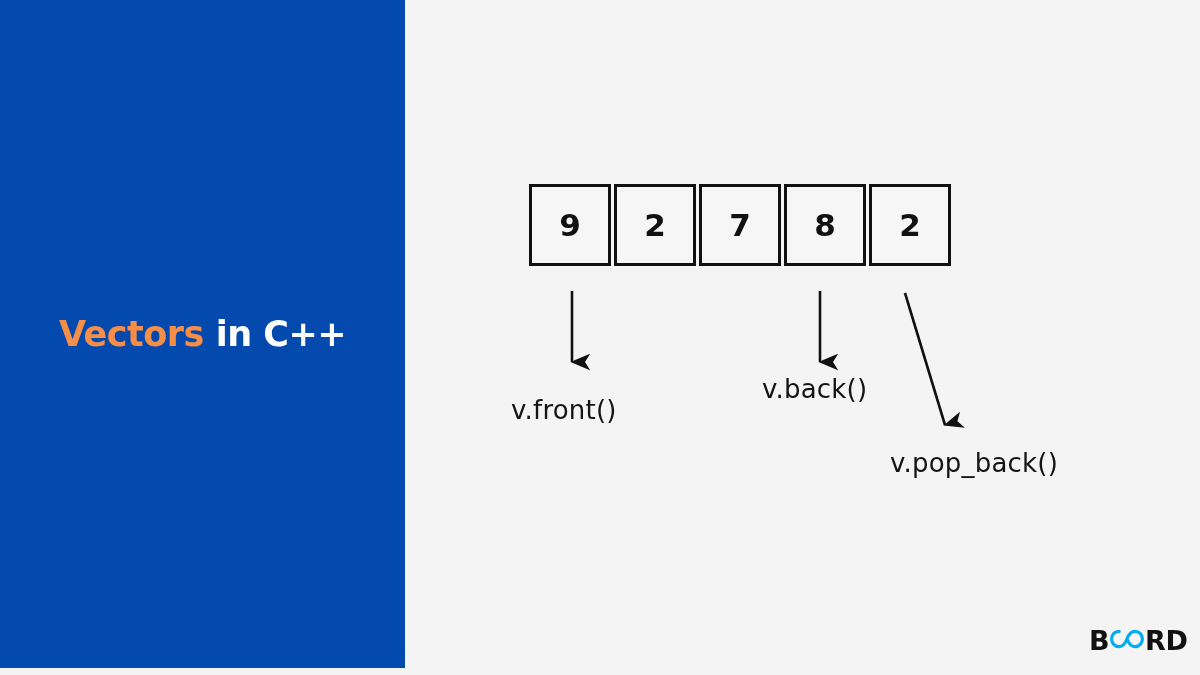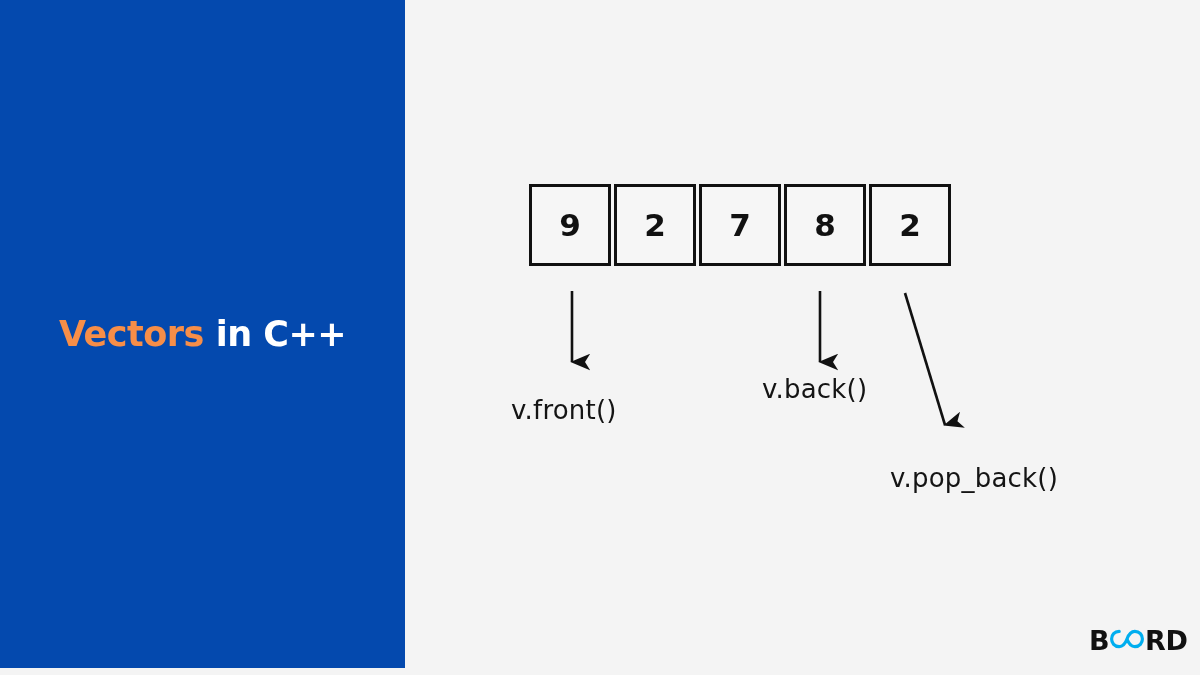--- a/index.html
+++ b/index.html
@@ -102,21 +102,21 @@
     position: absolute;
     font-family: "DejaVu Sans", sans-serif;
     font-size: 26px;
     font-weight: 400;
     color: #141414;
     white-space: nowrap;
     letter-spacing: 0.2px;
   }
   #label-front    { left: 511px; top: 395px; }
   #label-back     { left: 762px; top: 374px; }
-  #label-pop-back { left: 890px; top: 463px; }
+  #label-pop-back { left: 890px; top: 448px; }
 
   
   #logo {
     position: absolute;
     left: 1089px;
     top: 624px;
     display: flex;
     align-items: center;
     height: 32px;
   }

